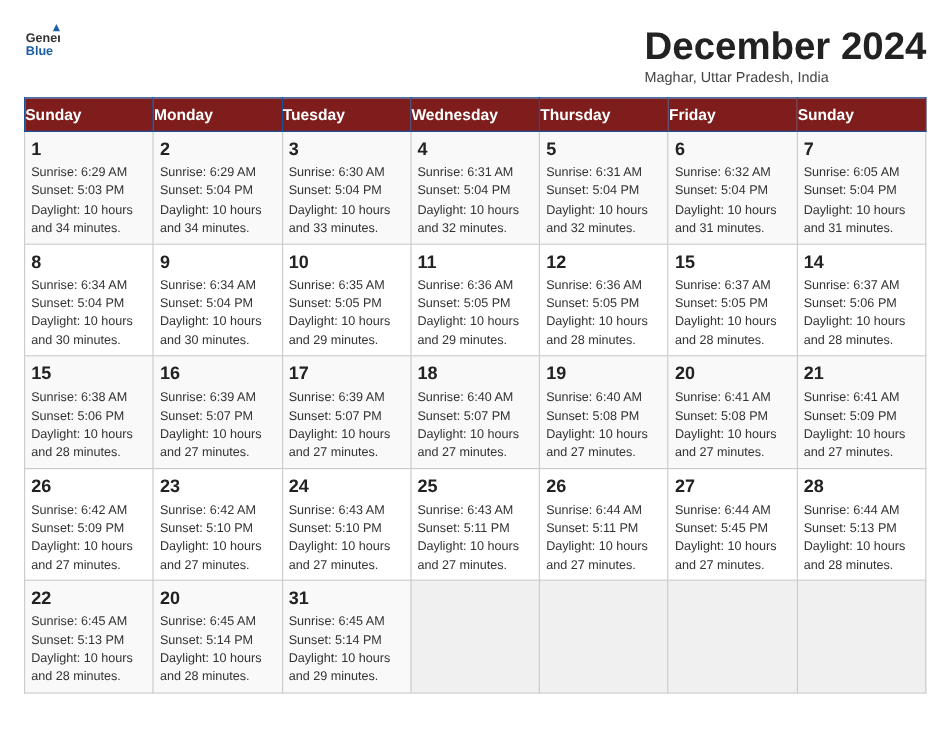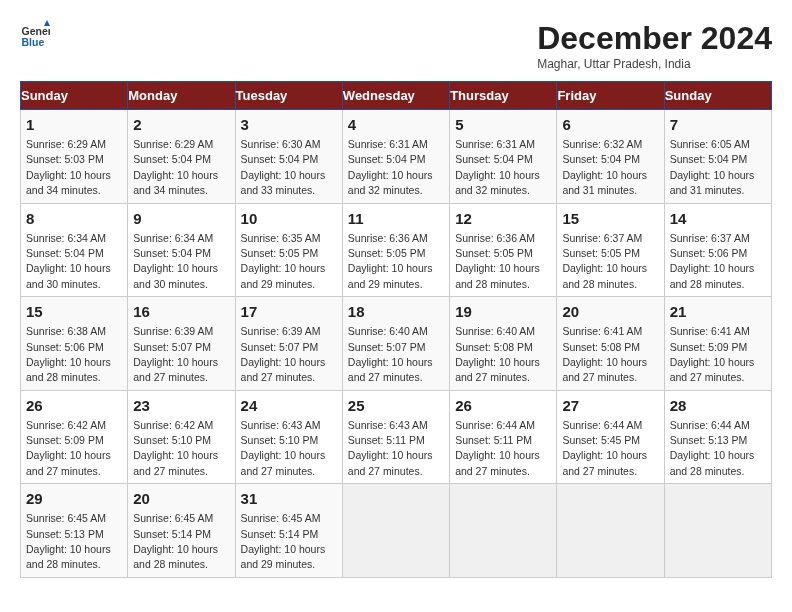--- a/index.html
+++ b/index.html
@@ -221,21 +221,21 @@
         <td><span class="day-number">27</span>
 <span class="day-detail">Sunrise: 6:44 AM</span><br>
 <span class="day-detail">Sunset: 5:45 PM</span><br>
 <span class="day-detail">Daylight: 10 hours and 27 minutes.</span></td>
         <td><span class="day-number">28</span>
 <span class="day-detail">Sunrise: 6:44 AM</span><br>
 <span class="day-detail">Sunset: 5:13 PM</span><br>
 <span class="day-detail">Daylight: 10 hours and 28 minutes.</span></td>
       </tr>
       <tr>
-        <td><span class="day-number">29</span>
+        <td><span class="day-number">22</span>
 <span class="day-detail">Sunrise: 6:45 AM</span><br>
 <span class="day-detail">Sunset: 5:13 PM</span><br>
 <span class="day-detail">Daylight: 10 hours and 28 minutes.</span></td>
         <td><span class="day-number">20</span>
 <span class="day-detail">Sunrise: 6:45 AM</span><br>
 <span class="day-detail">Sunset: 5:14 PM</span><br>
 <span class="day-detail">Daylight: 10 hours and 28 minutes.</span></td>
         <td><span class="day-number">31</span>
 <span class="day-detail">Sunrise: 6:45 AM</span><br>
 <span class="day-detail">Sunset: 5:14 PM</span><br>

